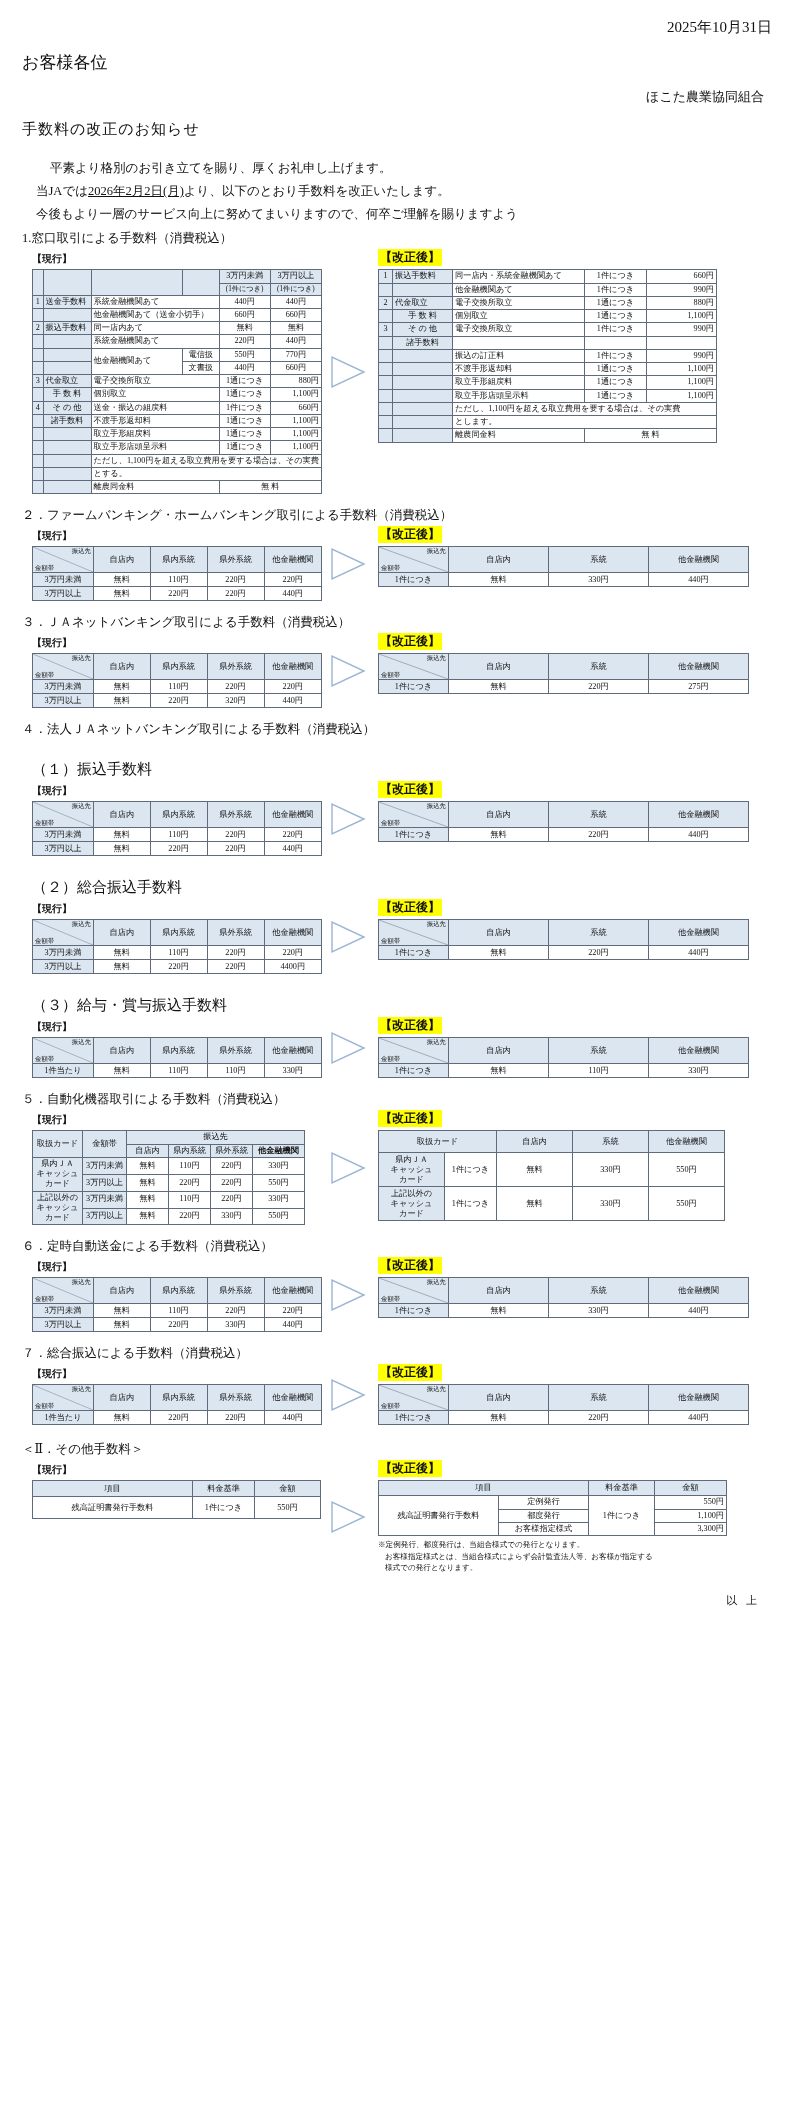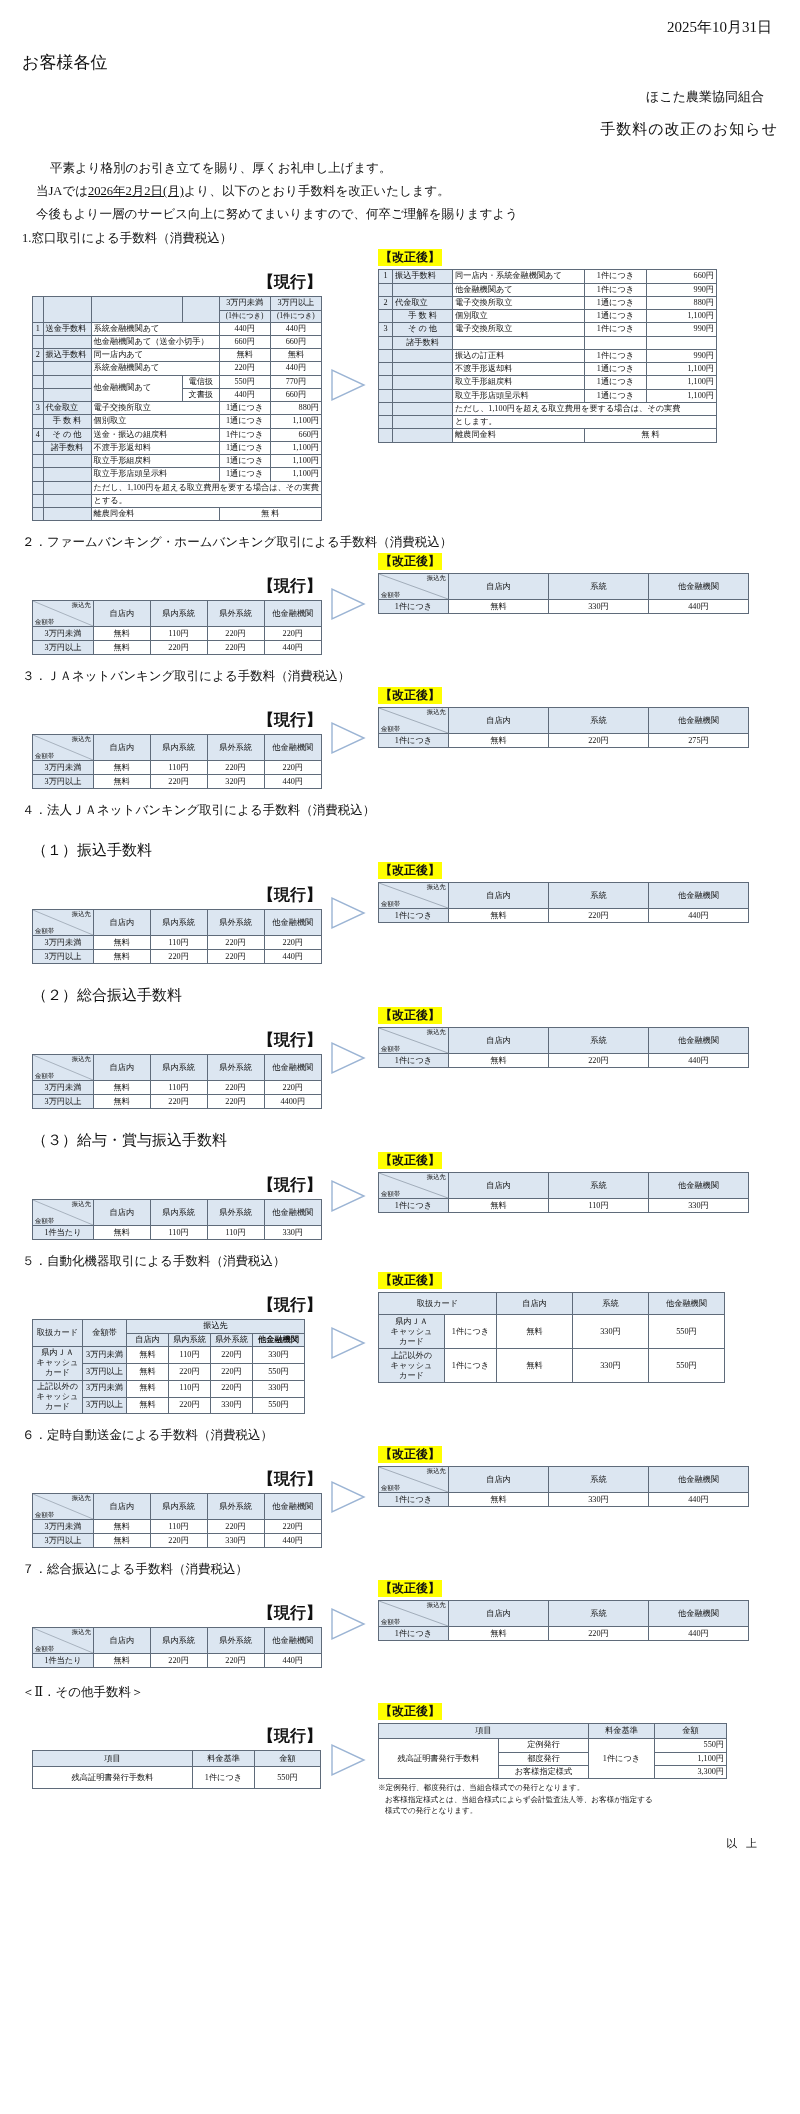--- a/index.html
+++ b/index.html
@@ -11,32 +11,32 @@
     color: #111111;
     font-size: 11px;
     -webkit-font-smoothing: antialiased;
   }
   .page { position: relative; width: 800px; min-height: 2114px; padding: 18px 22px 10px 22px; }
 
   
   .date-line { text-align: right; font-size: 15px; padding-right: 6px; }
   .addressee { font-size: 17px; margin-top: 14px; }
   .org-line { text-align: right; font-size: 13px; margin-top: 14px; padding-right: 14px; }
-  .doc-title { text-align: right; font-size: 15px; margin-top: 14px; letter-spacing: 1px; }
+  .doc-title { text-align: left; font-size: 15px; margin-top: 14px; letter-spacing: 1px; }
   .body-para { margin-top: 18px; font-size: 12.5px; line-height: 1.85; }
   .body-para div { white-space: nowrap; }
   .indent1 { padding-left: 28px; }
   .indent2 { padding-left: 14px; }
   .udl { text-decoration: underline; }
 
   
   .sec-head { font-size: 12.5px; margin-top: 16px; }
   .sub-head { font-size: 12.5px; margin-top: 13px; }
   .sub-head2 { font-size: 15px; margin-top: 22px; padding-left: 10px; }
-  .genko { font-size: 16px; font-weight: bold; margin: 23px 0 3px 10px; text-align: right; }
+  .genko { font-size: 10px; font-weight: bold; margin: 3px 0 3px 10px; }
   .kaisei { font-size: 12px; font-weight: bold; background: #ffff00; display: inline-block;
             padding: 0 2px; margin: 0 0 3px 0; }
 
   
   .cmp { position: relative; display: flex; align-items: flex-start; margin-top: 2px; }
   .cmp-left  { width: 300px; padding-left: 10px; }
   .cmp-arrow { width: 56px; display:flex; align-items:center; justify-content:center; align-self:center; }
   .cmp-right { width: 380px; }
 
   .arrow svg { display: block; }

